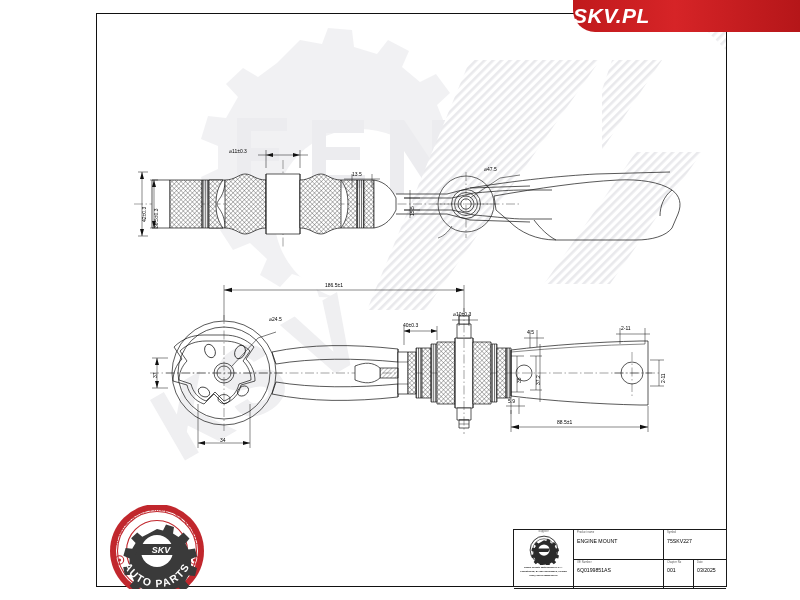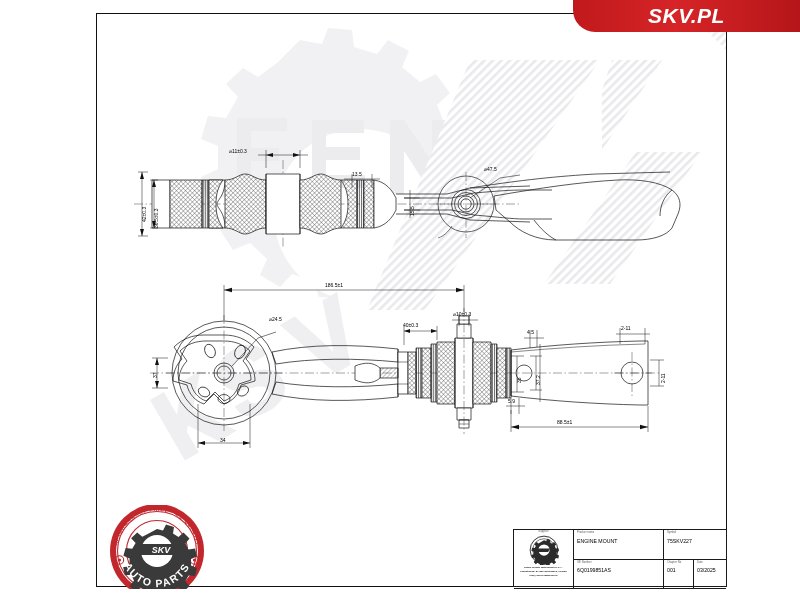--- a/index.html
+++ b/index.html
@@ -4,21 +4,21 @@
 <style>
   html,body{margin:0;padding:0;background:#ffffff;}
   body{width:800px;height:600px;overflow:hidden;
        font-family:"Liberation Sans", sans-serif;}
   #page{position:relative;width:800px;height:600px;background:#ffffff;}
 
   
   #brand-banner{position:absolute;top:0;left:573px;width:227px;height:32px;
     background:linear-gradient(90deg,#c0191c 0%,#d62427 45%,#b51619 100%);
     border-bottom-left-radius:22px;
-    display:flex;align-items:center;justify-content:center;z-index:40;}
+    display:flex;align-items:center;justify-content:flex-start;z-index:40;}
   #brand-banner .txt{color:#ffffff;font-weight:bold;font-style:italic;
     font-size:21px;letter-spacing:0.5px;
     font-family:"Liberation Sans", sans-serif;}
 
   
   #frame{position:absolute;left:96px;top:13px;width:631px;height:574px;
     border:1px solid #111;box-sizing:border-box;}
 
   
   .layer{position:absolute;left:0;top:0;width:800px;height:600px;}

